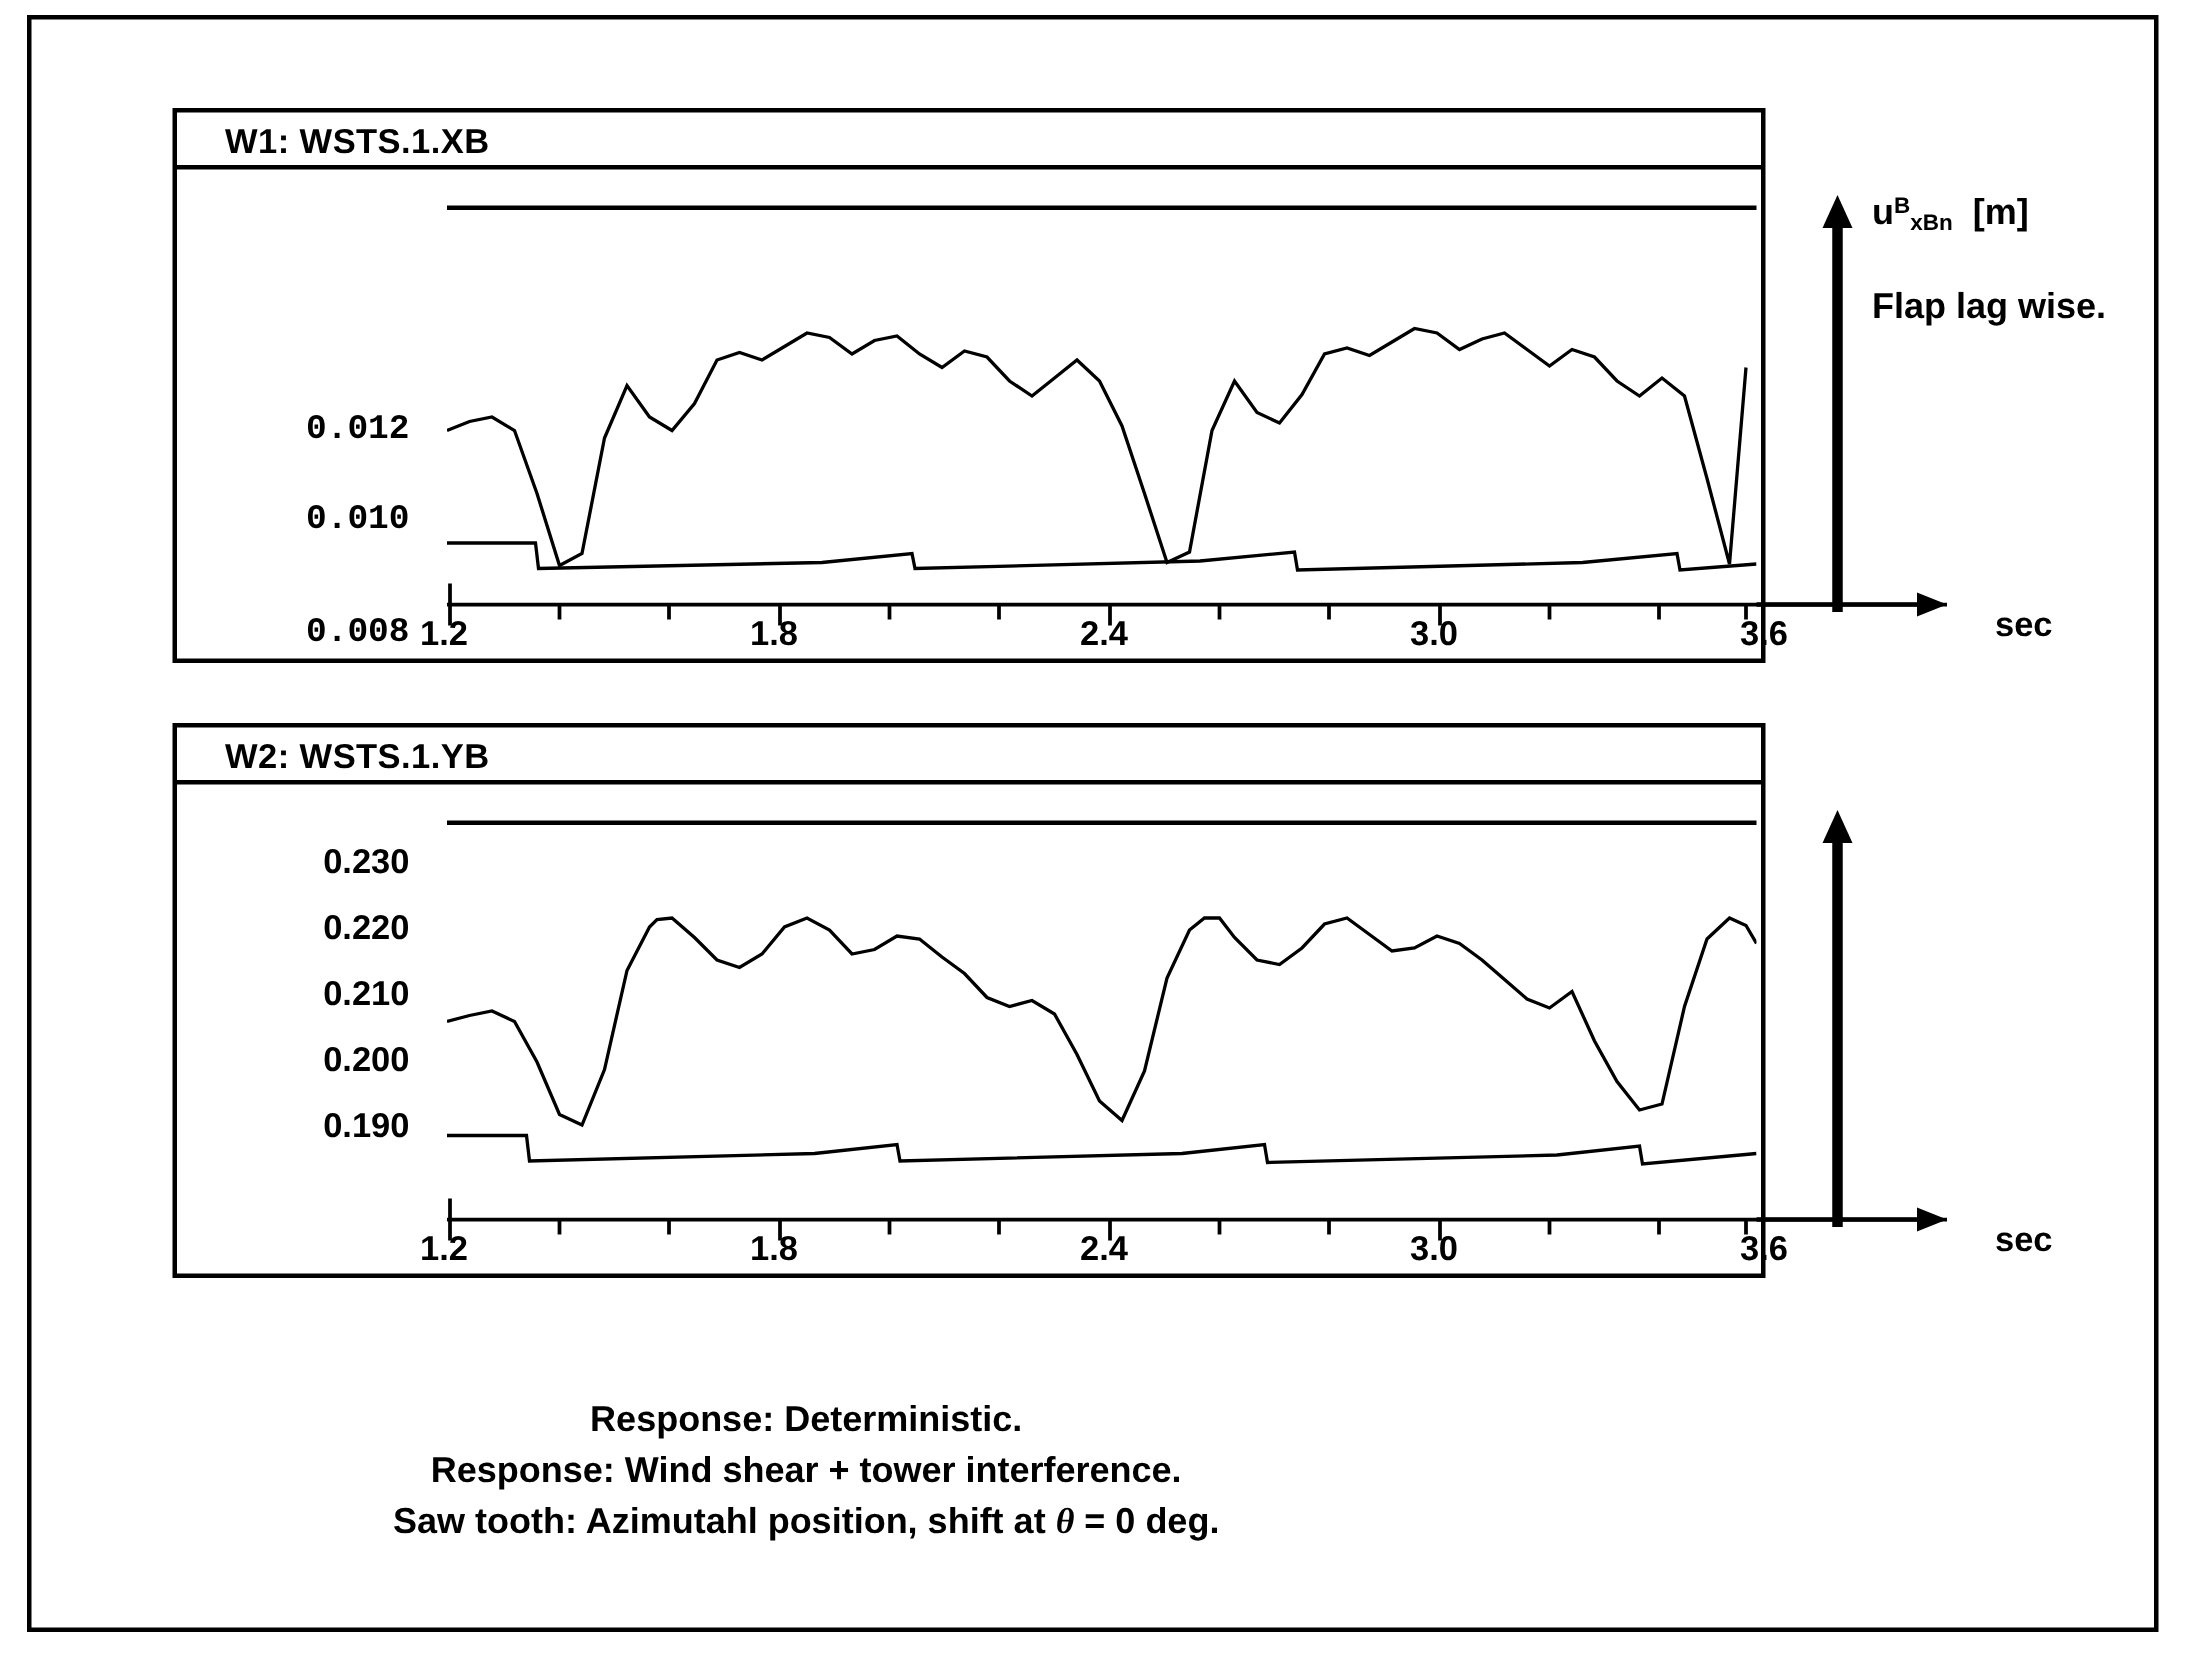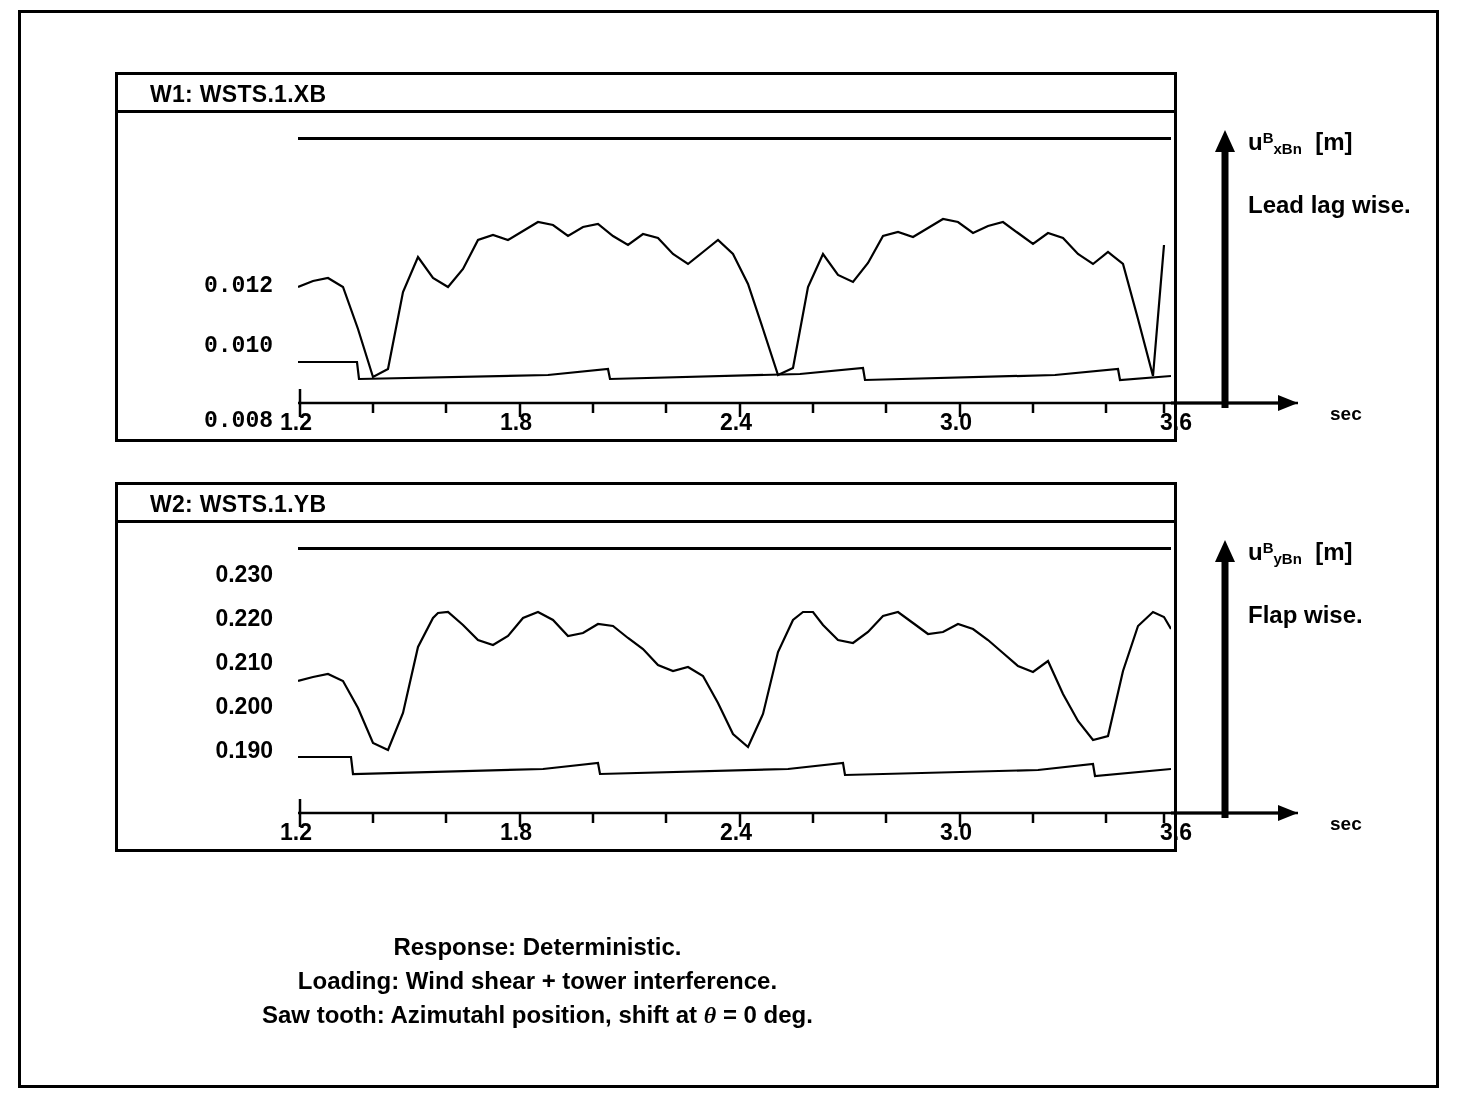--- a/index.html
+++ b/index.html
@@ -20,21 +20,21 @@
 
   .plot-svg{position:absolute;left:0;top:0;}
 
   .ylabels{position:absolute;text-align:right;font-size:23px;font-weight:600;}
   .ylabels div{position:absolute;right:0;white-space:nowrap;}
 
   .xaxis-svg{position:absolute;}
   .xlabels{position:absolute;font-size:23px;font-weight:600;}
   .xlabels span{position:absolute;}
 
-  .sec-label{position:absolute;font-size:19px;font-weight:700;}
+  .sec-label{position:absolute;font-size:23px;font-weight:700;}
 
   .right-block{position:absolute;font-size:24px;font-weight:700;}
   .unit-line{white-space:nowrap;}
   .unit-line .base{font-size:24px;}
   .sub{font-size:15px;vertical-align:-4px;}
   .sup{font-size:15px;vertical-align:7px;}
   .desc{margin-top:34px;font-size:24px;font-weight:700;white-space:nowrap;}
 
   .arrow-svg{position:absolute;}
 
@@ -105,21 +105,21 @@
   <div class="sec-label" style="left:1330px;top:403px;">sec</div>
 
   <svg class="arrow-svg" style="left:1205px;top:130px;" width="40" height="280" viewBox="0 0 40 280">
     <line x1="20" y1="278" x2="20" y2="18" stroke="#000" stroke-width="7"></line>
     <polygon points="20,0 10,22 30,22" fill="#000"></polygon>
   </svg>
   <div class="right-block" style="left:1248px;top:128px;">
     <div class="unit-line">
       <span class="base">u</span><span class="sup">B</span><span class="sub">xBn</span>&nbsp;&nbsp;<span>[m]</span>
     </div>
-    <div class="desc">Lead lag wise.</div>
+    <div class="desc">Flap lag wise.</div>
   </div>
 
   <div class="panel" id="panel2">
     <div class="panel-title">W2:  WSTS.1.YB</div>
 
     <div class="ylabels" id="yl2" style="left:20px;top:62px;width:135px;height:250px;">
       <div style="top:14px;">0.230</div>
       <div style="top:58px;">0.220</div>
       <div style="top:102px;">0.210</div>
       <div style="top:146px;">0.200</div>
@@ -170,25 +170,19 @@
       <span style="left:862px;">3.6</span>
     </div>
   </div>
 
   <div class="sec-label" style="left:1330px;top:813px;">sec</div>
 
   <svg class="arrow-svg" style="left:1205px;top:540px;" width="40" height="280" viewBox="0 0 40 280">
     <line x1="20" y1="278" x2="20" y2="18" stroke="#000" stroke-width="7"></line>
     <polygon points="20,0 10,22 30,22" fill="#000"></polygon>
   </svg>
-  <div class="right-block" style="left:1248px;top:538px;">
-    <div class="unit-line">
-      <span class="base">u</span><span class="sup">B</span><span class="sub">yBn</span>&nbsp;&nbsp;<span>[m]</span>
-    </div>
-    <div class="desc">Flap wise.</div>
-  </div>
 
   <div class="caption">
     <div>Response: Deterministic.</div>
-    <div>Loading: Wind shear + tower interference.</div>
+    <div>Response: Wind shear + tower interference.</div>
     <div><span>Saw tooth: Azimutahl position, shift at </span><span class="ital">θ</span><span> = 0 deg.</span></div>
   </div>
 </div>
 
 </body></html>

